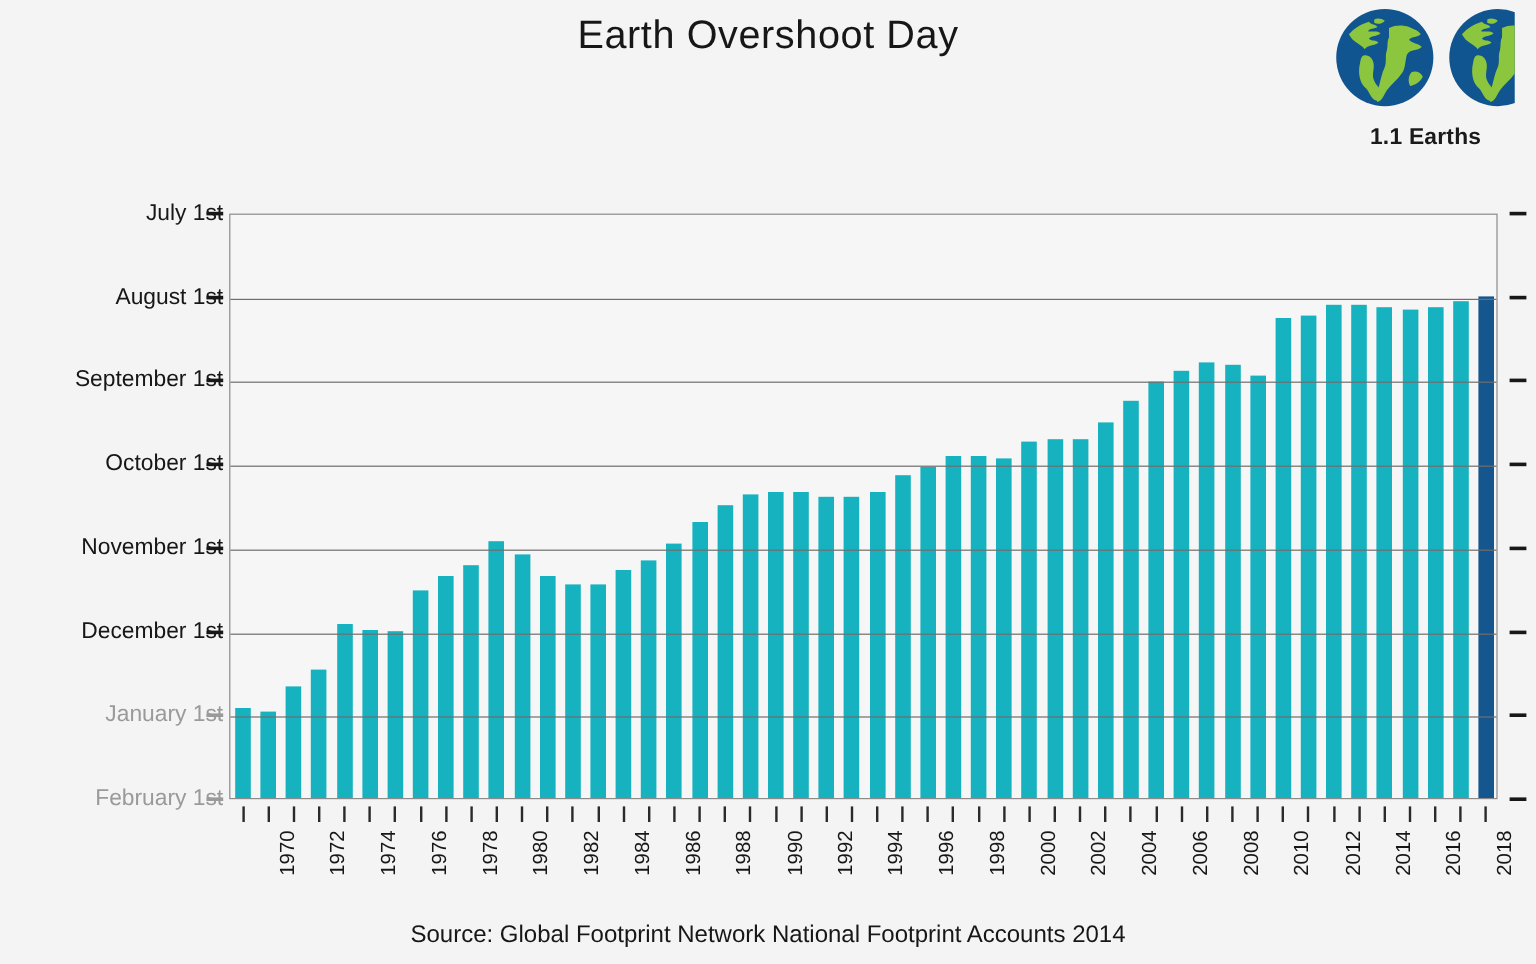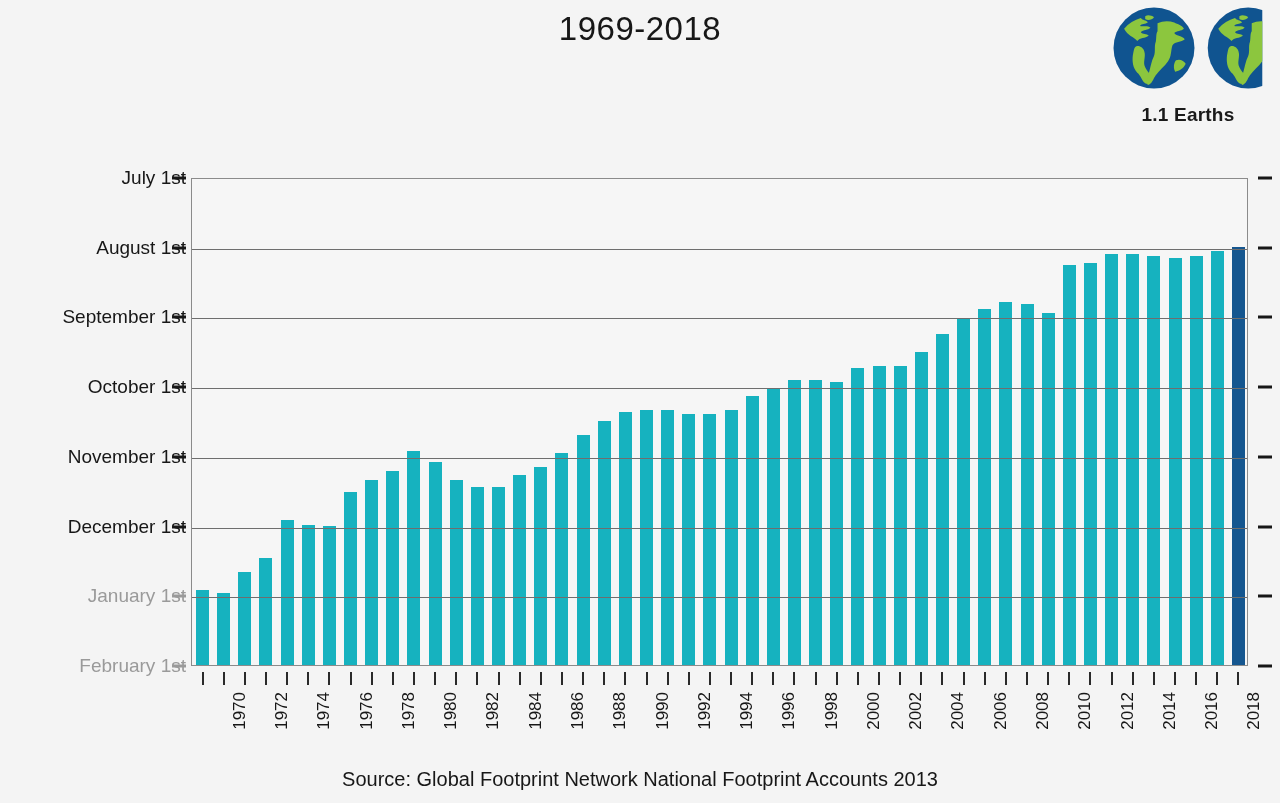--- a/index.html
+++ b/index.html
@@ -79,21 +79,21 @@
     text-align:center;font-size:20px;color:#171717;
   }
 </style>
 </head>
 <body>
 
 <div id="header">
 
 
   <div id="title">
-    <span class="line2">1969-2018</span>
+    <span>Earth Overshoot Day</span>
   </div>
 
   <div class="earth-block" id="earth-right">
     <div class="globe-row">
       <svg class="globe" width="88" height="88" viewBox="0 0 100 100">
         <circle cx="50" cy="50" r="46" fill="#105490"></circle>
         <path fill="#8cc63e" d="M16 28c5-6 12-10 19-12 2 3 6 2 8 5-3 2-7 1-9 4 4 1 9-1 12 2-3 3-8 2-11 5 2 3 7 1 9 4-4 3-10 2-13 6-4-5-11-6-15-14z"></path>
         <path fill="#8cc63e" d="M30 48c4-1 8 2 9 6 2 6-2 12 1 18 2 5 7 8 8 13-1 4-5 7-8 5-4-3-5-9-9-12-5-5-6-13-5-20 1-4 1-9 4-10z"></path>
         <path fill="#8cc63e" d="M54 22c6-3 13-3 19-1 4 2 9 3 11 7-3 3-8 2-11 5 3 4 9 3 12 7-4 4-11 2-14 7-2 6-1 13-5 18-4 6-10 10-14 16-3 4-4 10-9 11-3-4 0-9 1-13 2-7 3-14 6-20 2-5 0-11 2-16 1-4 0-9 2-12z"></path>
         <path fill="#8cc63e" d="M75 64c4-2 9 0 11 4-2 5-7 8-12 9-2-4-2-9 1-13z"></path>
@@ -275,13 +275,13 @@
       <div class="xlabel" style="left: 1159.87px;">2014</div>
       <div class="xtick" style="left: 1174.01px;"></div>
       <div class="xtick" style="left: 1195.15px;"></div>
       <div class="xlabel" style="left: 1202.15px;">2016</div>
       <div class="xtick" style="left: 1216.29px;"></div>
       <div class="xtick" style="left: 1237.43px;"></div>
       <div class="xlabel" style="left: 1244.43px;">2018</div>
     </div>
 </div>
 
-<div id="source">Source: Global Footprint Network National Footprint Accounts 2013</div>
+<div id="source">Source: Global Footprint Network National Footprint Accounts 2014</div>
 
 </body></html>

